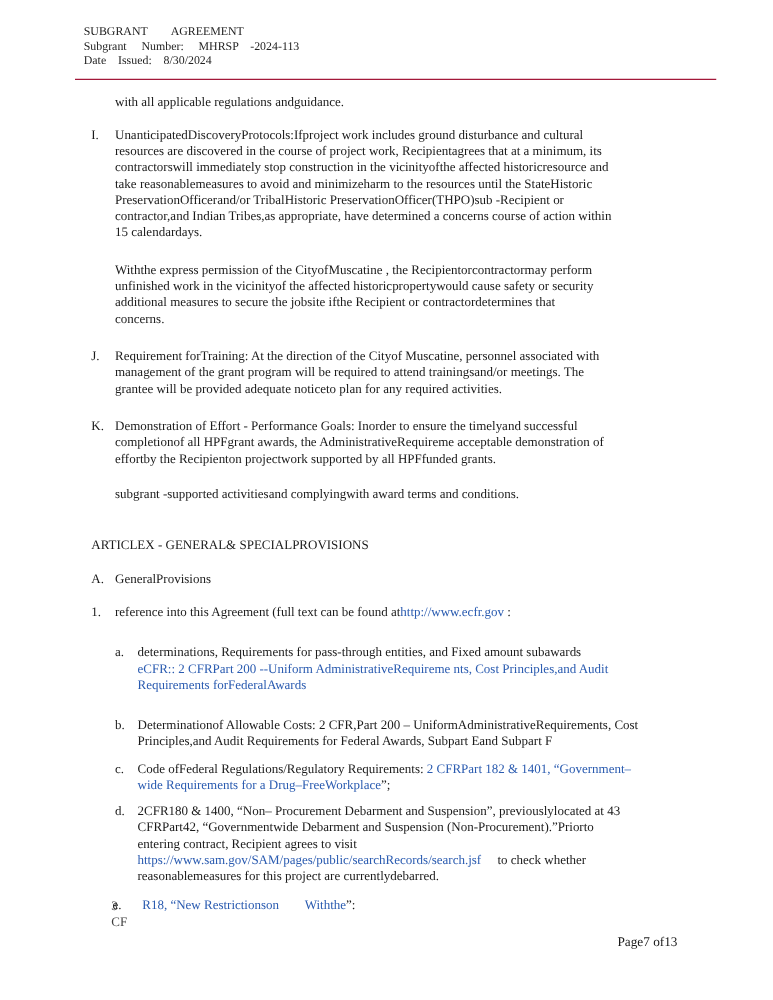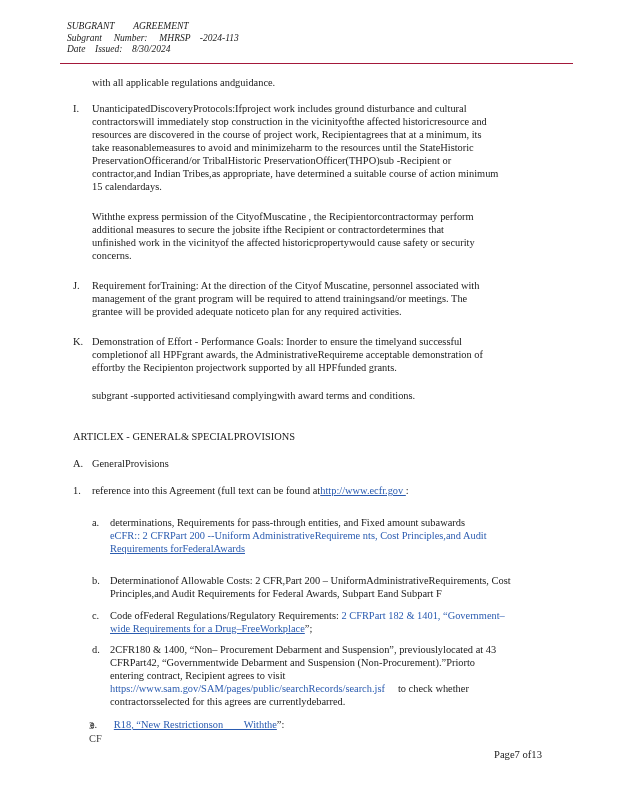--- a/index.html
+++ b/index.html
@@ -5,36 +5,36 @@
   html, body { margin: 0; padding: 0; background: #ffffff; }
   body {
     width: 618px; height: 800px; position: relative; overflow: hidden;
     font-family: "Liberation Serif", "DejaVu Serif", serif;
     color: #1a1a1a;
   }
   .header {
     position: absolute; left: 67px; top: 21px;
     font-size: 9.5px; line-height: 11.5px; color: #222;
   }
-  .header .row { white-space: pre; font-style: italic; }
+  .header .row { white-space: pre; }
   .header-rule {
     position: absolute; left: 60px; top: 63px; width: 513px; height: 0;
     border-top: 1.2px solid #a3183a;
   }
   .body {
     position: absolute; left: 0; top: 0; width: 618px;
     font-size: 10.4px; line-height: 13px;
   }
   .blk { position: absolute; }
   .para { position: absolute; left: 92px; width: 440px; }
   .lbl { position: absolute; left: 73px; }
   .sublbl { position: absolute; left: 92px; }
   .subpara { position: absolute; left: 110px; width: 430px; }
   .link { color: #2a5bb0; }
-  .ulink { color: #2a5bb0; text-decoration: underline; }
+  .ulink { color: #2a5bb0; }
   .page-num {
     position: absolute; left: 494px; top: 748px; font-size: 10.6px; text-align: right;
   }
   .line { display: block; white-space: nowrap; }
 </style>
 </head>
 <body>
 
 <div class="header">
   <div class="row">SUBGRANT        AGREEMENT</div>
@@ -43,31 +43,31 @@
 </div>
 <div class="header-rule"></div>
 
 <div class="body">
 
   <div class="para" style="top:76px">with all applicable regulations andguidance.</div>
 
   <div class="lbl" style="top:102px">I.</div>
   <div class="para" style="top:102px">
     <span class="line">UnanticipatedDiscoveryProtocols:Ifproject work includes  ground  disturbance  and cultural</span>
+    <span class="line">resources  are discovered  in the course  of project work, Recipientagrees  that at a minimum, its</span>
     <span class="line">contractorswill immediately stop construction in the vicinityofthe affected historicresource  and</span>
-    <span class="line">resources  are discovered  in the course  of project work, Recipientagrees  that at a minimum, its</span>
     <span class="line">take reasonablemeasures   to avoid and  minimizeharm to the resources  until the StateHistoric</span>
     <span class="line">PreservationOfficerand/or  TribalHistoric PreservationOfficer(THPO)sub -Recipient or</span>
-    <span class="line">contractor,and  Indian Tribes,as  appropriate, have determined  a suitable  course  of action minimum</span>
+    <span class="line">contractor,and  Indian Tribes,as  appropriate, have determined  a concerns  course  of action within</span>
     <span class="line">15 calendardays.</span>
   </div>
   <div class="para" style="top:210px">
     <span class="line">Withthe express permission of the CityofMuscatine , the Recipientorcontractormay perform</span>
+    <span class="line">unfinished work in the vicinityof the affected historicpropertywould  cause  safety or security</span>
     <span class="line">additional measures  to secure  the jobsite ifthe Recipient or contractordetermines  that</span>
-    <span class="line">unfinished work in the vicinityof the affected historicpropertywould  cause  safety or security</span>
     <span class="line">concerns.</span>
   </div>
 
   <div class="lbl" style="top:279px">J.</div>
   <div class="para" style="top:279px">
     <span class="line">Requirement    forTraining:  At  the direction of the Cityof Muscatine, personnel associated with</span>
     <span class="line">management  of the grant program will be  required  to attend  trainingsand/or  meetings.  The</span>
     <span class="line">grantee  will be  provided adequate    noticeto plan for any required  activities.</span>
   </div>
 
@@ -109,21 +109,21 @@
     <span class="line"><span>Code ofFederal  Regulations/Regulatory Requirements: </span><span class="link">2  CFRPart 182 &amp; 1401, “Government–</span></span>
     <span class="line"><span class="ulink">wide  Requirements  for a Drug–FreeWorkplace</span><span>”;</span></span>
   </div>
 
   <div class="sublbl" style="top:643px">d.</div>
   <div class="subpara" style="top:643px">
     <span class="line">2CFR180 &amp; 1400, “Non– Procurement Debarment  and  Suspension”,  previouslylocated at 43</span>
     <span class="line">CFRPart42, “Governmentwide Debarment  and Suspension   (Non-Procurement).”Priorto</span>
     <span class="line">entering contract, Recipient agrees  to visit</span>
     <span class="line"><span class="link">https://www.sam.gov/SAM/pages/public/searchRecords/search.jsf</span><span style="white-space:pre">     to check whether</span></span>
-    <span class="line">contractorsselected   for this agrees are currentlydebarred.</span>
+    <span class="line">reasonablemeasures   for this project are currentlydebarred.</span>
   </div>
 
   <div class="blk" style="left:90px; top:718px">
     <span style="position:relative">
       <span>e.</span>
       <span style="position:absolute; left:-1px; top:0; opacity:0.85">3 CF</span>
     </span><span style="display:inline-block; width:14px"></span><span class="ulink" style="white-space:pre">R18, “New Restrictionson        Withthe</span><span>”:</span>
   </div>
 
   <div class="page-num">Page7  of13</div>

